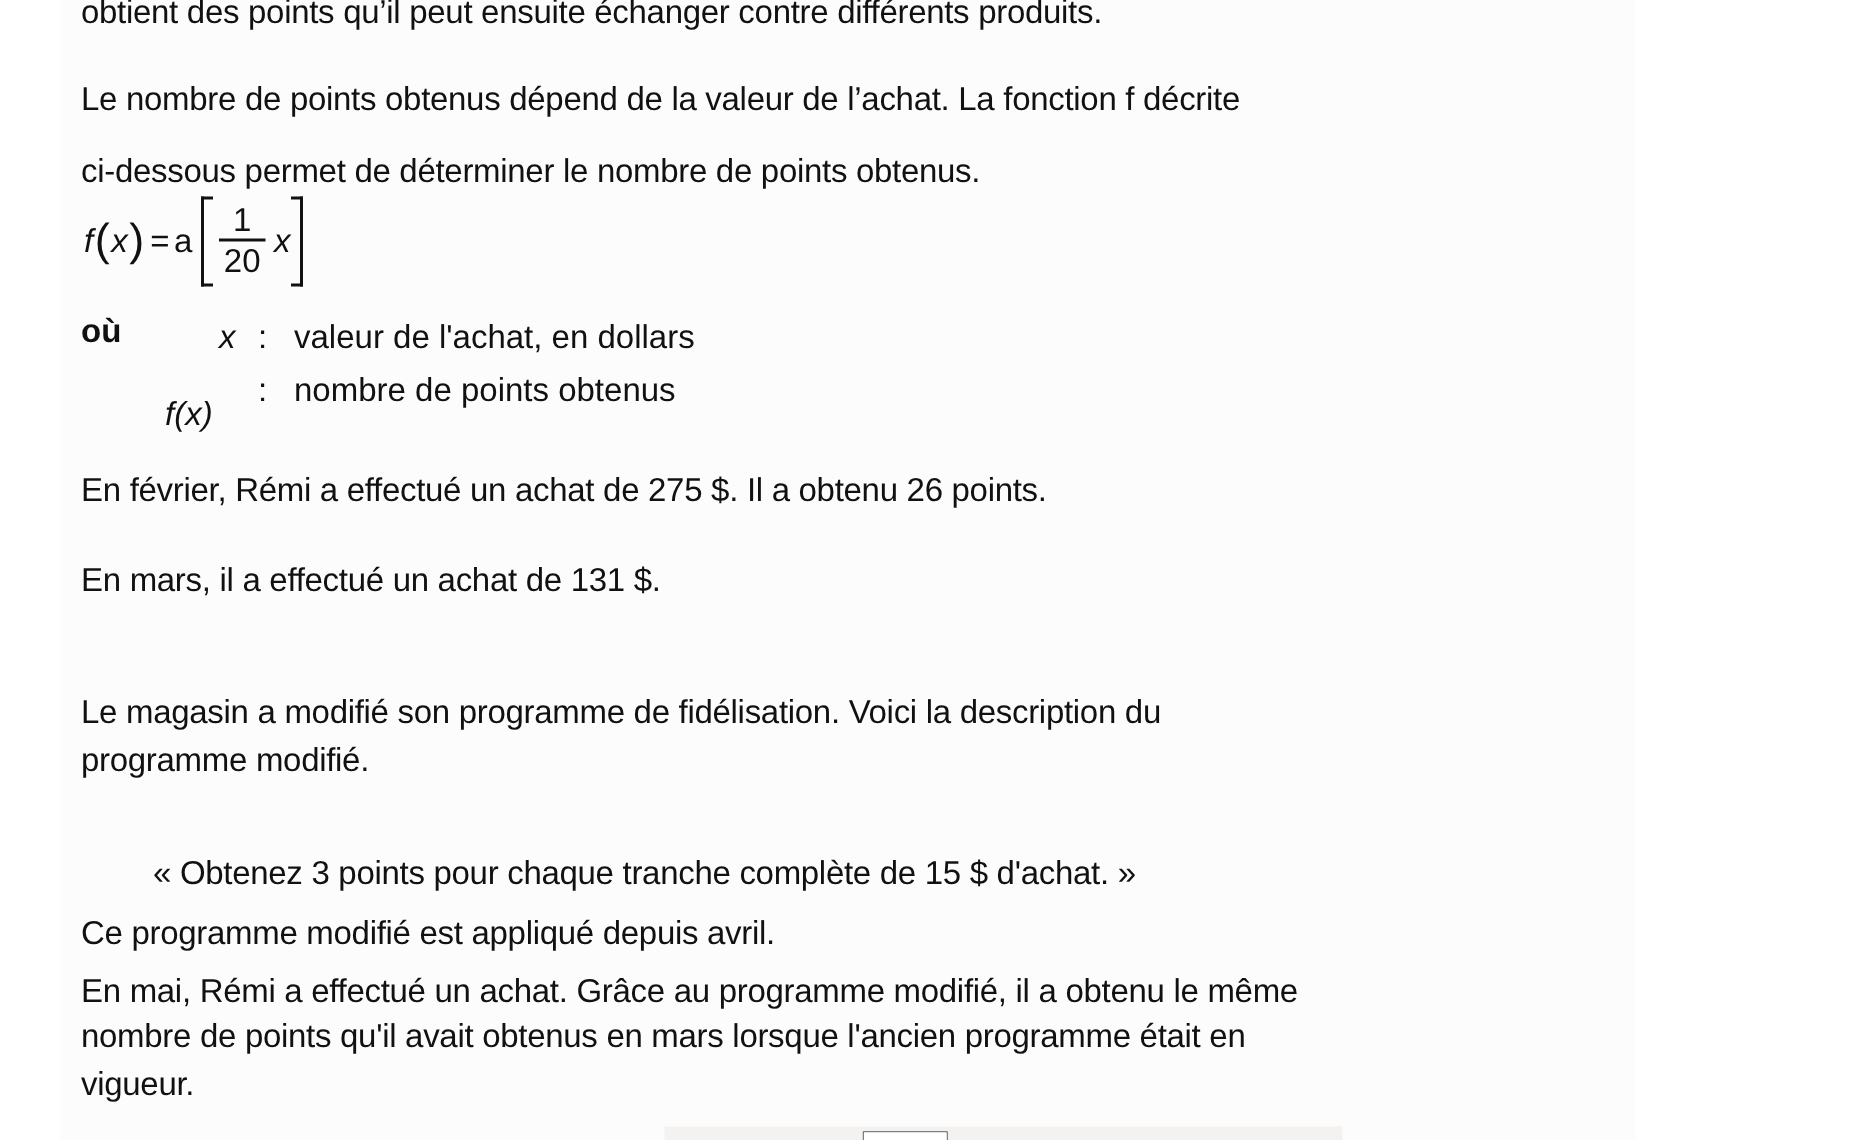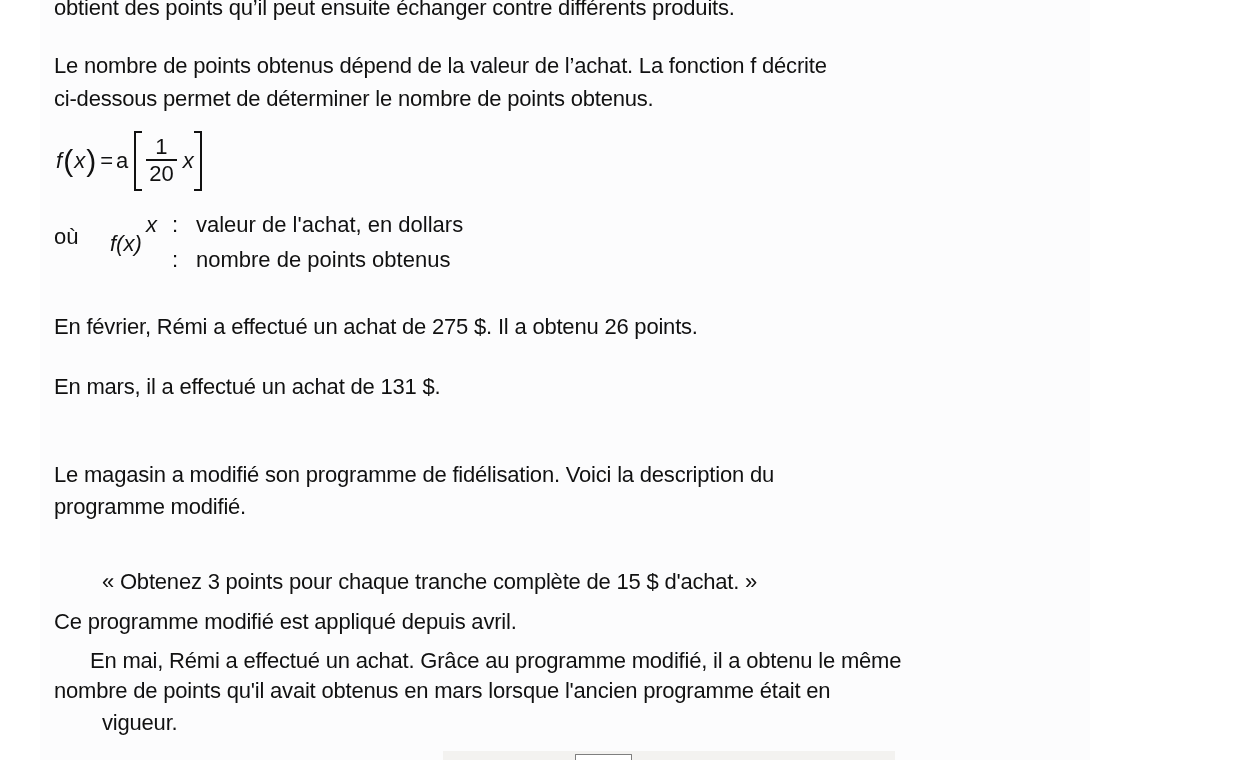--- a/index.html
+++ b/index.html
@@ -104,53 +104,53 @@
     }
   </style>
 </head>
 <body>
 
 <div class="panel"></div>
 
 <div class="line" style="top:-5px;">obtient des points qu’il peut ensuite échanger contre différents produits.</div>
 
 <div class="line" style="top:53px;">Le nombre de points obtenus dépend de la valeur de l’achat. La fonction  f  décrite</div>
-<div class="line" style="top:86px;text-align:right;">ci-dessous permet de déterminer le nombre de points obtenus.</div>
+<div class="line" style="top:101px;text-align:right;">ci-dessous permet de déterminer le nombre de points obtenus.</div>
 
 <div class="formula">
   <span class="it">f</span>
   <span class="paren">(</span>
   <span class="it">x</span>
   <span class="paren">)</span>
   <span class="eq">=</span>
   <span>a</span>
   <span class="bracket">
     <span class="frac">
       <span class="num">1</span>
       <span class="den">20</span>
     </span>
     <span class="it">x</span>
   </span>
 </div>
 
-<div class="def-row" style="left:54px; top:224px;">où</div>
+<div class="def-row" style="left:54px; top:208px;font-weight:bold;">où</div>
 <div class="def-sym" style="left:146px; top:212px;">x</div>
 <div class="def-row" style="left:172px; top:212px;">:</div>
 <div class="def-row" style="left:196px; top:212px;">valeur de l'achat, en dollars</div>
 
-<div class="def-sym" style="left:110px; top:231px;">f(x)</div>
+<div class="def-sym" style="left:110px; top:263px;">f(x)</div>
 <div class="def-row" style="left:172px; top:247px;">:</div>
 <div class="def-row" style="left:196px; top:247px;">nombre de points obtenus</div>
 
 <div class="line" style="top:314px;">En février, Rémi a effectué un achat de 275 $. Il a obtenu 26 points.</div>
 <div class="line" style="top:374px;">En mars, il a effectué un achat de 131 $.</div>
 
 <div class="line" style="top:462px;">Le magasin a modifié son programme de fidélisation. Voici la description du</div>
 <div class="line" style="top:494px;">programme modifié.</div>
 <div class="line" style="left:102px; top:535px;margin-top:34px;">« Obtenez 3 points pour chaque tranche complète de 15 $ d'achat. »</div>
 <div class="line" style="top:609px;">Ce programme modifié est appliqué depuis avril.</div>
 
-<div class="line" style="top:648px;margin-left:36px;">En mai, Rémi a effectué un achat. Grâce au programme modifié, il a obtenu le même</div>
+<div class="line" style="top:648px;">En mai, Rémi a effectué un achat. Grâce au programme modifié, il a obtenu le même</div>
 <div class="line" style="top:678px;">nombre de points qu'il avait obtenus en mars lorsque l'ancien programme était en</div>
-<div class="line" style="top:710px;margin-left:48px;">vigueur.</div>
+<div class="line" style="top:710px;">vigueur.</div>
 
 <div class="bottom-bar"></div>
 <div class="bottom-input"></div>
 
 </body></html>

